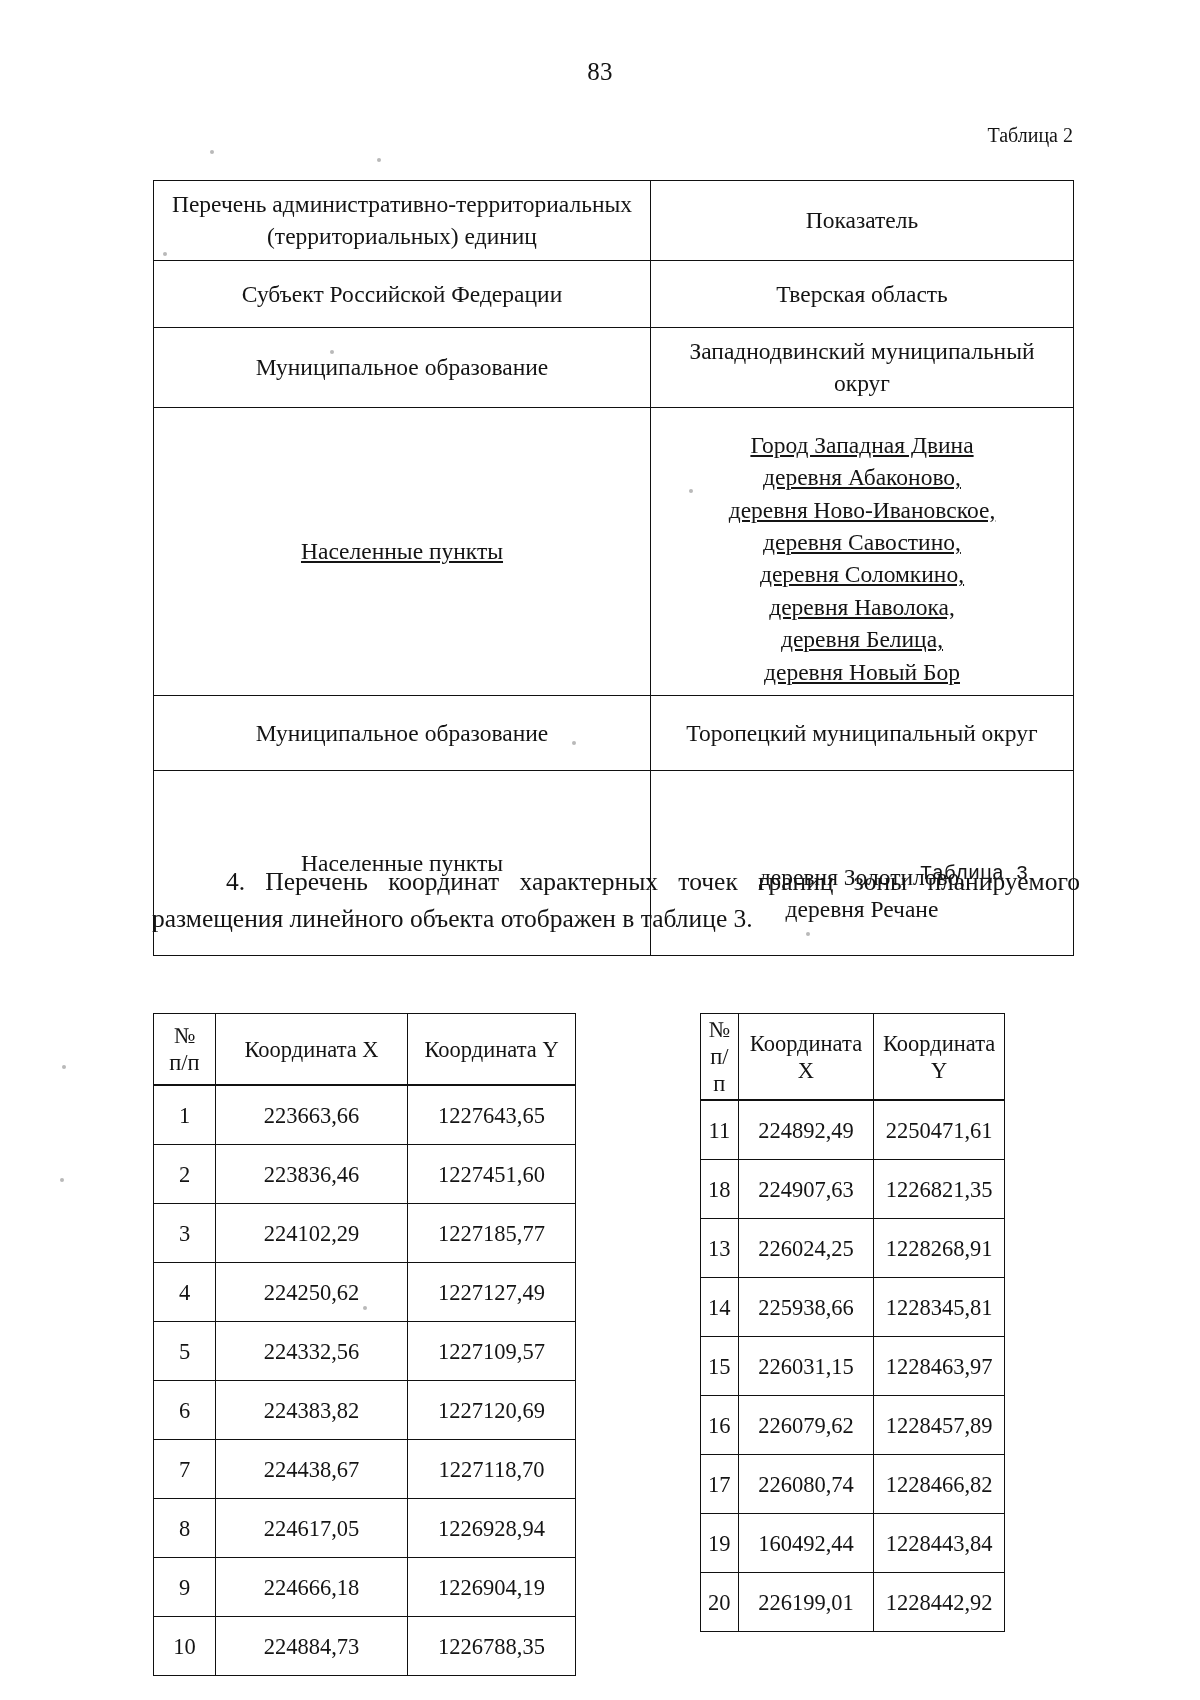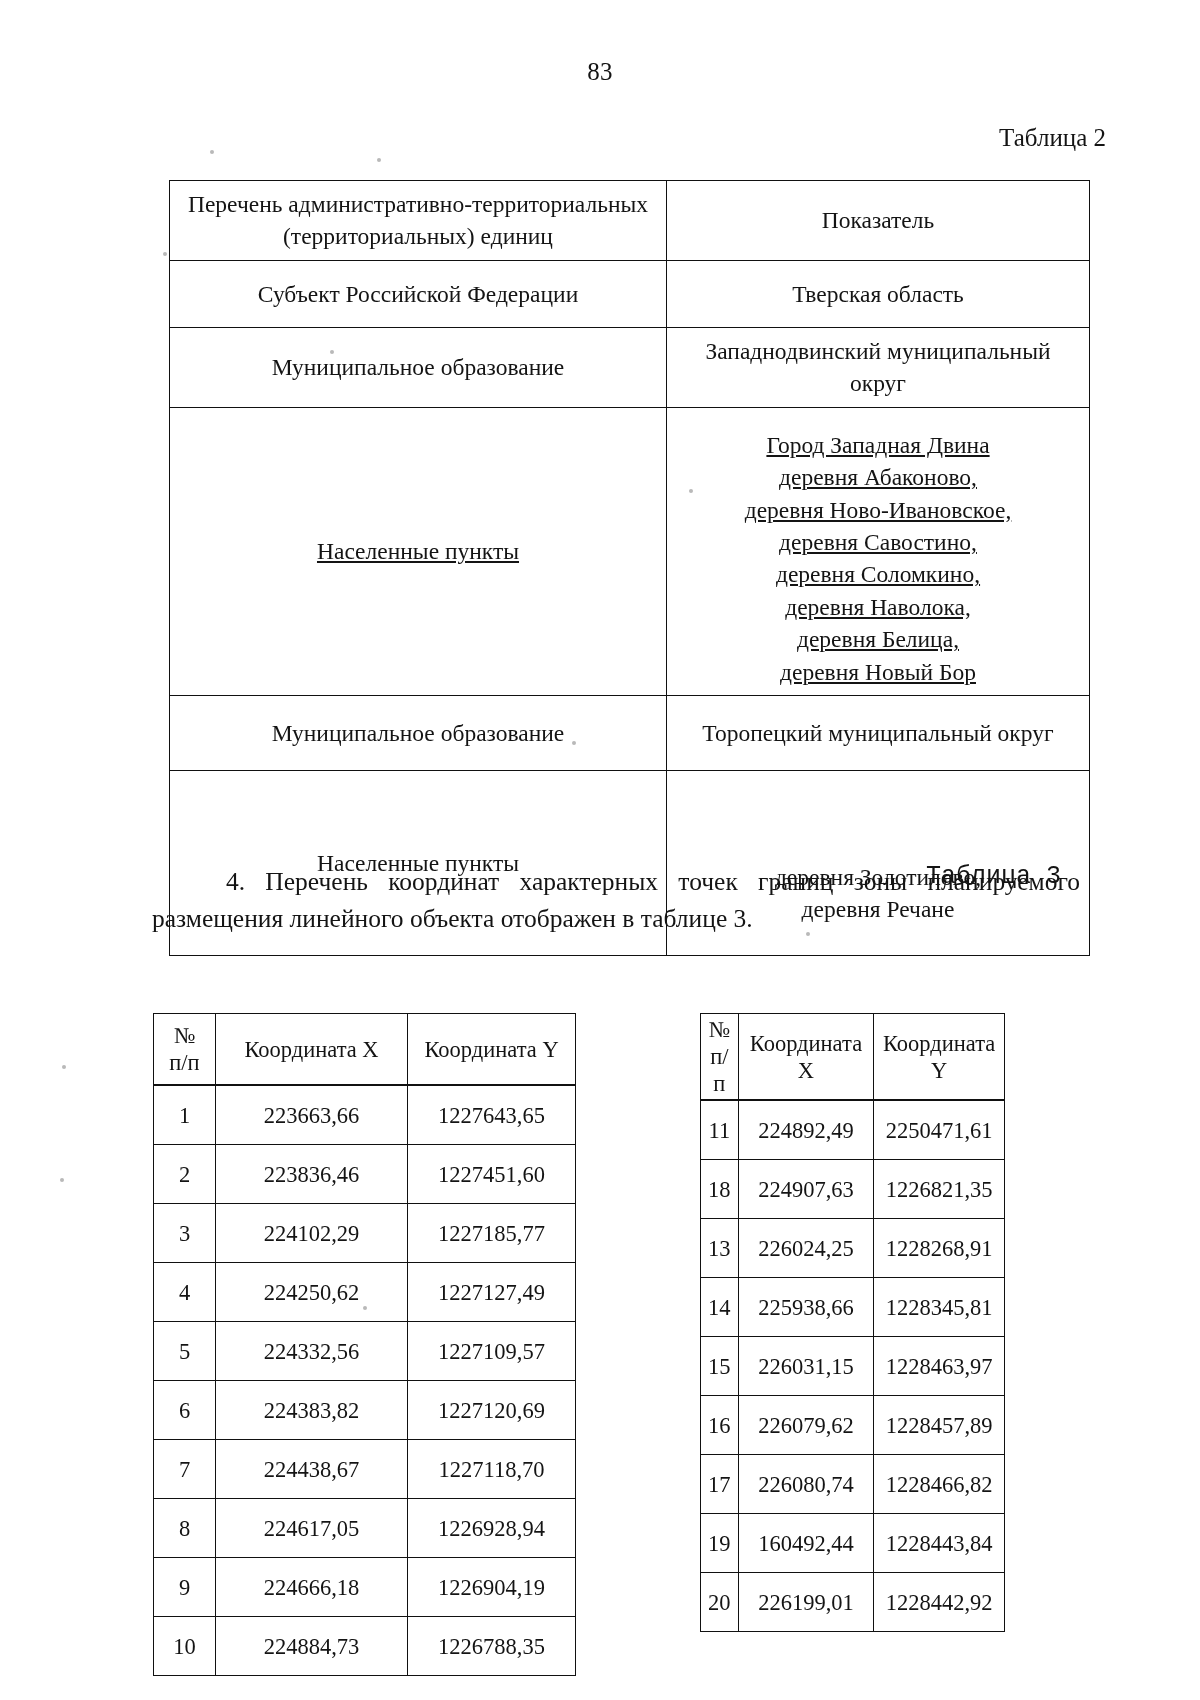--- a/index.html
+++ b/index.html
@@ -30,23 +30,22 @@
     left: 0;
     width: 1200px;
     text-align: center;
     font-size: 25px;
     letter-spacing: 0.2px;
   }
 
   
   .table-caption {
     position: absolute;
-    font-size: 25px;
+    font-size: 20px;
     text-align: right;
-    margin-left: 33px;
   }
   #caption-table-2 {
     top: 124px;
     left: 0;
     width: 1073px;
   }
   #caption-table-3 {
     top: 862px;
     left: 0;
     width: 1028px;
@@ -55,21 +54,20 @@
 
   
   .tbl2 {
     position: absolute;
     top: 180px;
     left: 153px;
     width: 920px;
     border-collapse: collapse;
     table-layout: fixed;
     font-size: 23.5px;
-    margin-left: 16px;
   }
   .tbl2 td {
     border: 1.6px solid #111;
     padding: 7px 10px;
     text-align: center;
     vertical-align: middle;
     line-height: 1.38;
   }
   .tbl2 .col-left  { width: 497px; }
   .tbl2 .col-right { width: 423px; }

